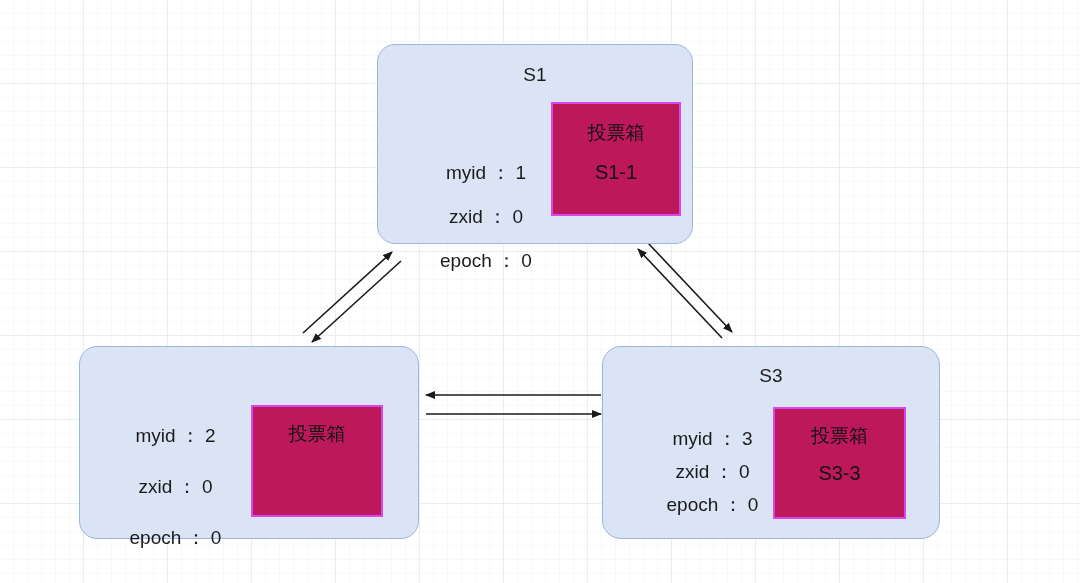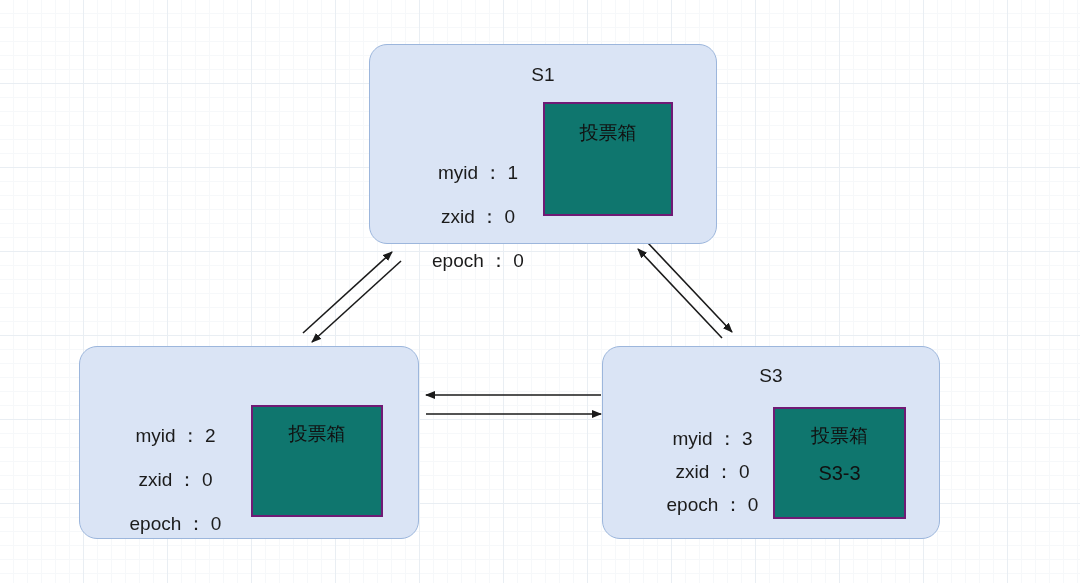--- a/index.html
+++ b/index.html
@@ -51,22 +51,22 @@
   .prop-row {
     font-size: 19px;
     color: #1b1b1b;
     white-space: nowrap;
     line-height: 1;
   }
 
   .ballot {
     position: absolute;
     box-sizing: border-box;
-    background: #0f766e;
-    border: 2px solid #701a75;
+    background: #be185d;
+    border: 2px solid #d946ef;
   }
   .ballot-title {
     position: absolute;
     left: 0;
     right: 0;
     text-align: center;
     font-size: 19px;
     color: #111111;
     font-family: "DejaVu Sans", "Liberation Sans", sans-serif;
   }
@@ -109,48 +109,49 @@
       <line x1="722" y1="338" x2="638" y2="249" stroke="#1a1a1a" stroke-width="1.6" marker-end="url(#ah)"></line>
       <line x1="648" y1="243" x2="732" y2="332" stroke="#1a1a1a" stroke-width="1.6" marker-end="url(#ah)"></line>
     </g>
 
     <g>
       <line x1="601" y1="395" x2="426" y2="395" stroke="#1a1a1a" stroke-width="1.6" marker-end="url(#ah)"></line>
       <line x1="426" y1="414" x2="601" y2="414" stroke="#1a1a1a" stroke-width="1.6" marker-end="url(#ah)"></line>
     </g>
   </svg>
 
-  <div class="node" style="left:369px; top:44px; width:348px; height:200px;">
+  <div class="node" style="left:377px; top:44px; width:316px; height:200px;">
     <div class="node-title" style="top:19px;">S1</div>
 
     <div class="props" style="left:18px; top:110px; width:180px; gap:25px;">
       <div class="prop-row">myid ： 1</div>
       <div class="prop-row">zxid ： 0</div>
       <div class="prop-row">epoch ： 0</div>
     </div>
 
     <div class="ballot" style="left:173px; top:57px; width:130px; height:114px;">
       <div class="ballot-title" style="top:16px;">投票箱</div>
+      <div class="ballot-value" style="top:57px;">S1-1</div>
     </div>
   </div>
 
   <div class="node" style="left:79px; top:346px; width:340px; height:193px;">
 
-    <div class="props" style="left:8px; top:71px; width:175px; gap:25px;">
+    <div class="props" style="left:8px; top:71px; width:175px; gap:32px;">
       <div class="prop-row">myid ： 2</div>
       <div class="prop-row">zxid ： 0</div>
       <div class="prop-row">epoch ： 0</div>
     </div>
 
     <div class="ballot" style="left:171px; top:58px; width:132px; height:112px;">
       <div class="ballot-title" style="top:14px;">投票箱</div>
     </div>
   </div>
 
-  <div class="node" style="left:602px; top:346px; width:338px; height:193px;">
+  <div class="node" style="left:602px; top:346px; width:338px; height:193px;border-radius:19px;">
     <div class="node-title" style="top:18px;">S3</div>
 
     <div class="props" style="left:22px; top:74px; width:175px; gap:14px;">
       <div class="prop-row">myid ： 3</div>
       <div class="prop-row">zxid ： 0</div>
       <div class="prop-row">epoch ： 0</div>
     </div>
 
     <div class="ballot" style="left:170px; top:60px; width:133px; height:112px;">
       <div class="ballot-title" style="top:14px;">投票箱</div>

